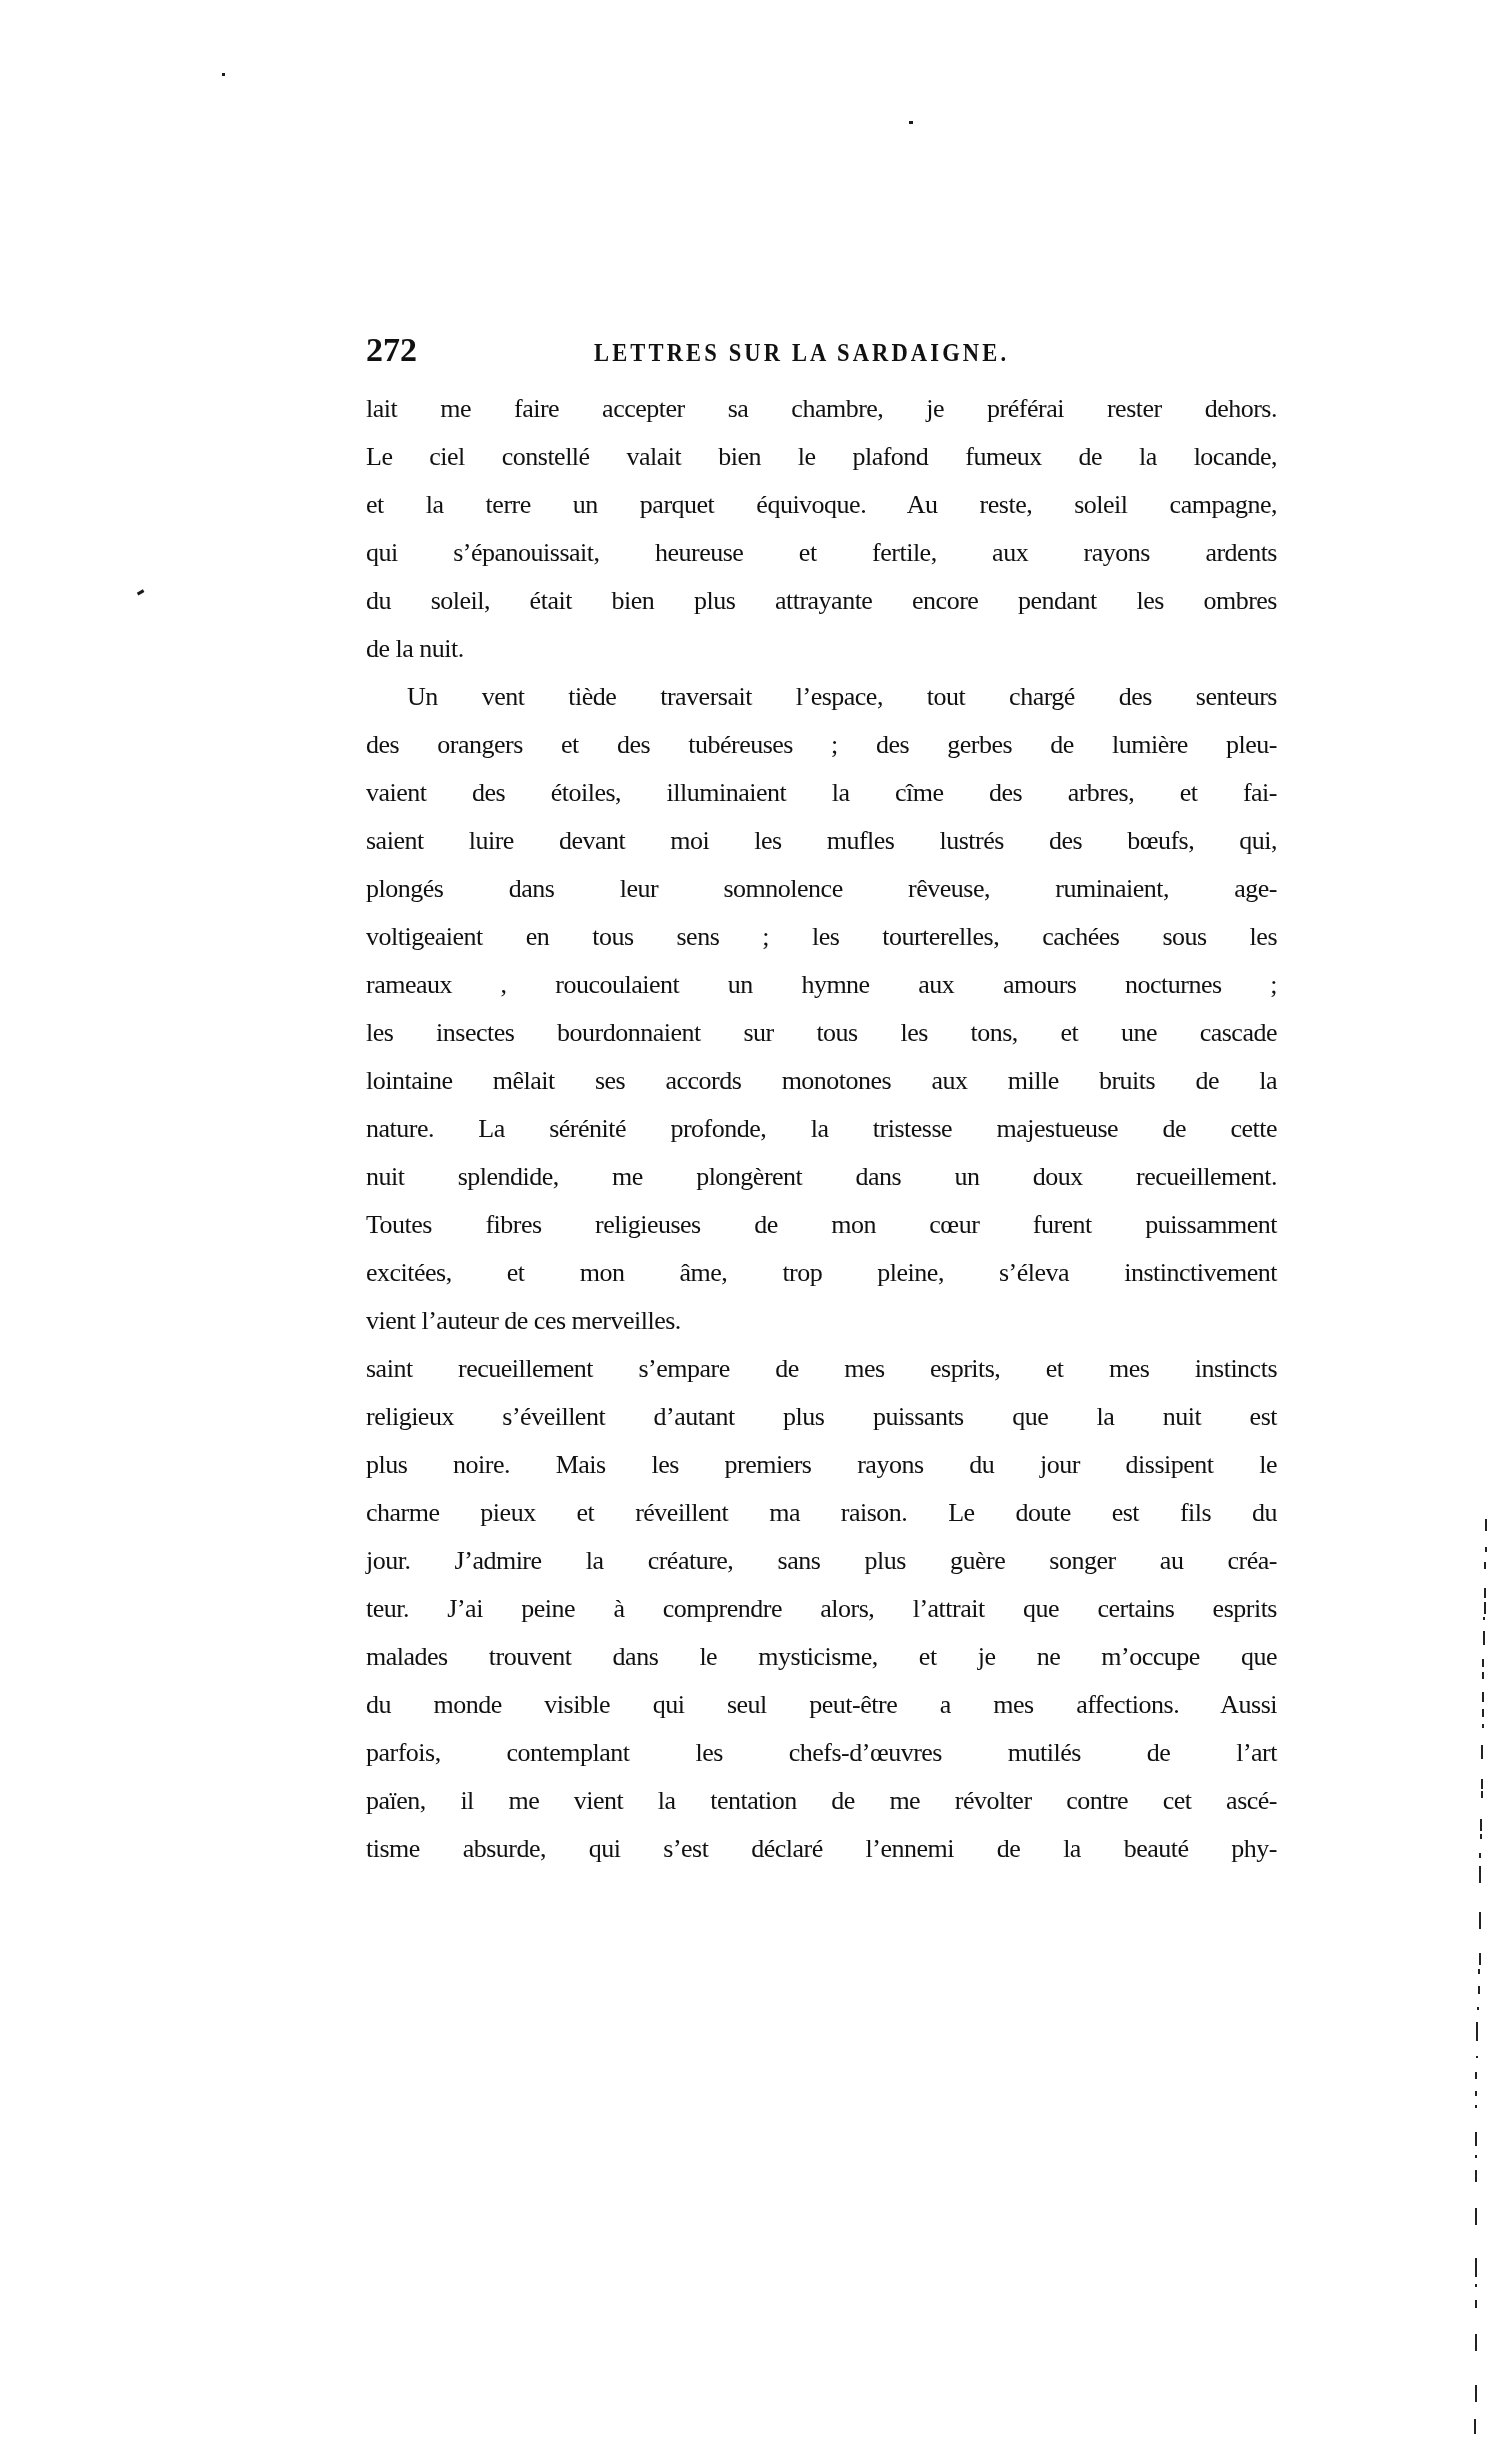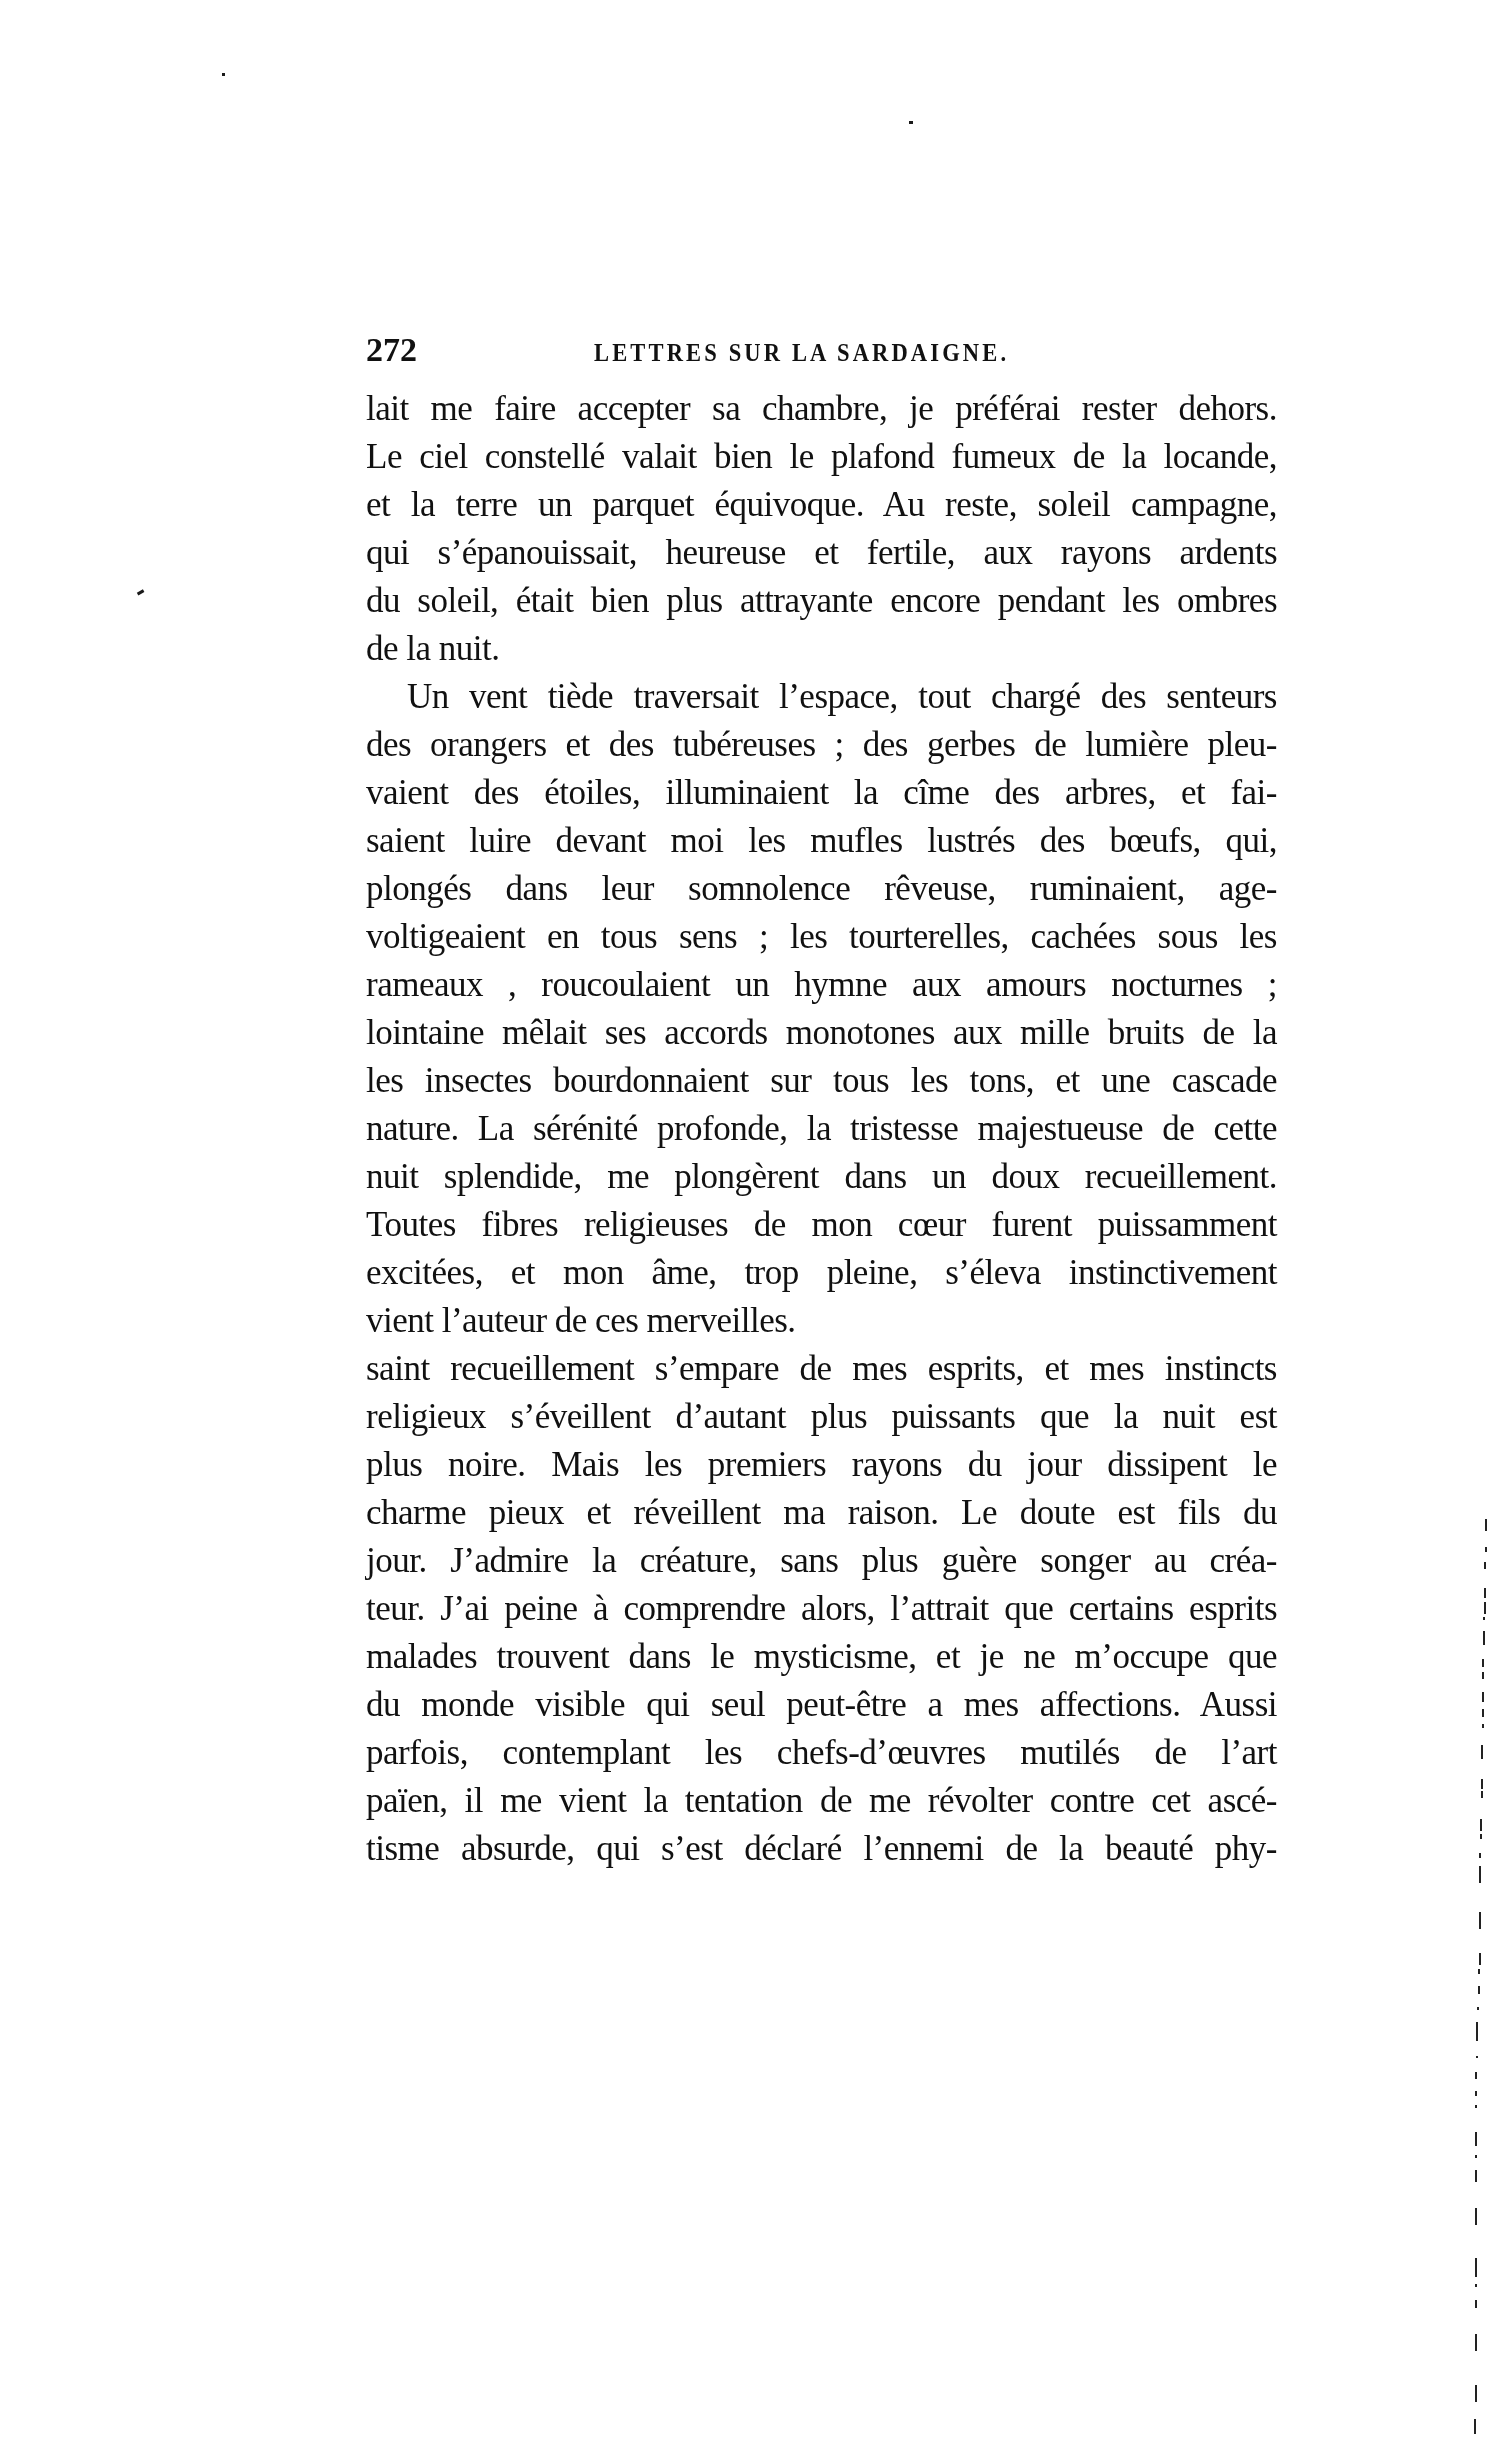--- a/index.html
+++ b/index.html
@@ -53,21 +53,21 @@
   .body-text {
     position: absolute;
     left: 366px;
     top: 373px;
     width: 911px;
   }
   .line {
     display: block;
     height: 48px;
     line-height: 48px;
-    font-size: 35px;
+    font-size: 26px;
     text-align: justify;
     text-align-last: justify;
     white-space: nowrap;
     overflow: visible;
     letter-spacing: -0.5px;
   }
   .line.indent { padding-left: 41px; }
   .line.last { text-align-last: left; }
   .line .txt {
     display: inline-block;
@@ -104,22 +104,22 @@
     <div class="line"><span class="txt">qui s’épanouissait, heureuse et fertile, aux rayons ardents</span></div>
     <div class="line"><span class="txt">du soleil, était bien plus attrayante encore pendant les ombres</span></div>
     <div class="line last"><span class="txt">de la nuit.</span></div>
     <div class="line indent"><span class="txt">Un vent tiède traversait l’espace, tout chargé des senteurs</span></div>
     <div class="line"><span class="txt">des orangers et des tubéreuses ; des gerbes de lumière pleu-</span></div>
     <div class="line"><span class="txt">vaient des étoiles, illuminaient la cîme des arbres, et fai-</span></div>
     <div class="line"><span class="txt">saient luire devant moi les mufles lustrés des bœufs, qui,</span></div>
     <div class="line"><span class="txt">plongés dans leur somnolence rêveuse, ruminaient, age-</span></div>
     <div class="line"><span class="txt">voltigeaient en tous sens ; les tourterelles, cachées sous les</span></div>
     <div class="line"><span class="txt">rameaux , roucoulaient un hymne aux amours nocturnes ;</span></div>
+    <div class="line"><span class="txt">les insectes bourdonnaient sur tous les tons, et une cascade</span></div>
     <div class="line"><span class="txt">lointaine mêlait ses accords monotones aux mille bruits de la</span></div>
-    <div class="line"><span class="txt">les insectes bourdonnaient sur tous les tons, et une cascade</span></div>
     <div class="line"><span class="txt">nature. La sérénité profonde, la tristesse majestueuse de cette</span></div>
     <div class="line"><span class="txt">nuit splendide, me plongèrent dans un doux recueillement.</span></div>
     <div class="line"><span class="txt">Toutes fibres religieuses de mon cœur furent puissamment</span></div>
     <div class="line"><span class="txt">excitées, et mon âme, trop pleine, s’éleva instinctivement</span></div>
     <div class="line last"><span class="txt">vient l’auteur de ces merveilles.</span></div>
     <div class="line"><span class="txt">saint recueillement s’empare de mes esprits, et mes instincts</span></div>
     <div class="line"><span class="txt">religieux s’éveillent d’autant plus puissants que la nuit est</span></div>
     <div class="line"><span class="txt">plus noire. Mais les premiers rayons du jour dissipent le</span></div>
     <div class="line"><span class="txt">charme pieux et réveillent ma raison. Le doute est fils du</span></div>
     <div class="line"><span class="txt">jour. J’admire la créature, sans plus guère songer au créa-</span></div>

